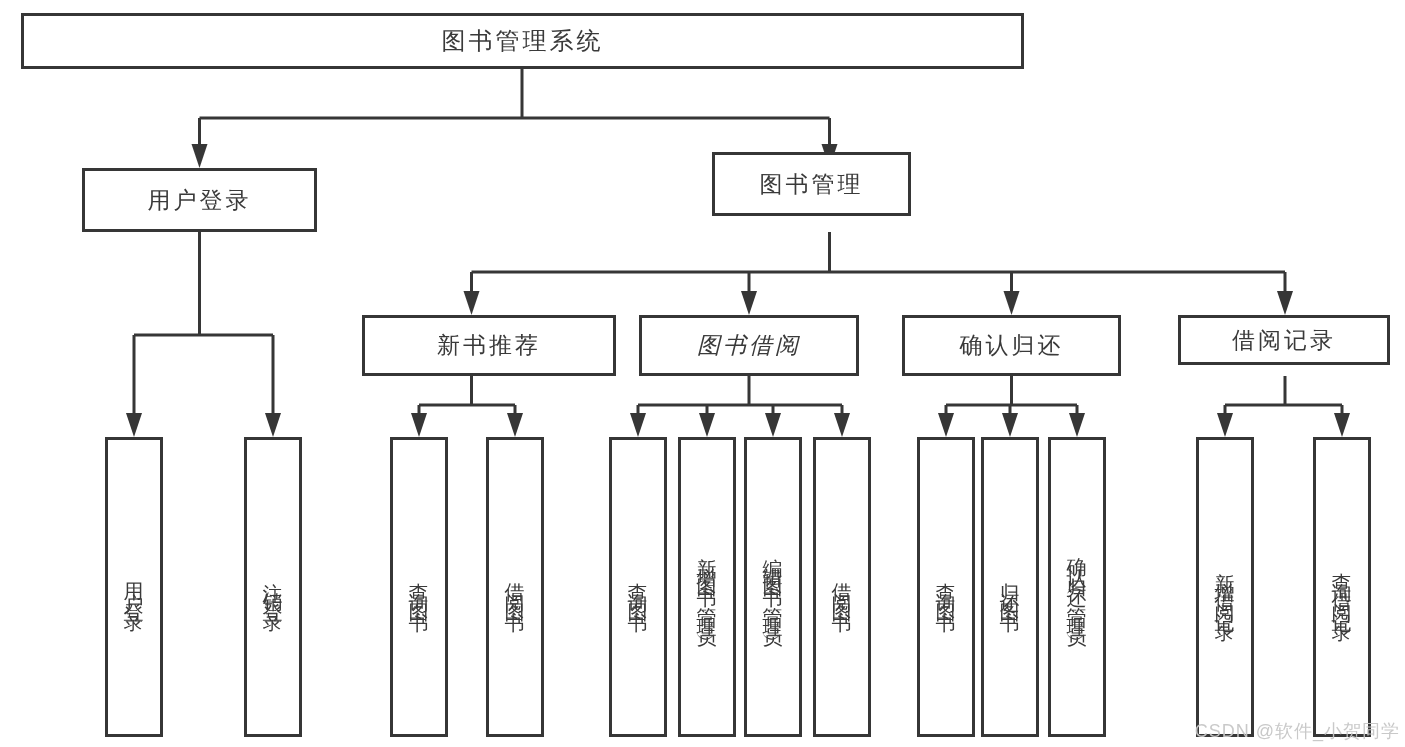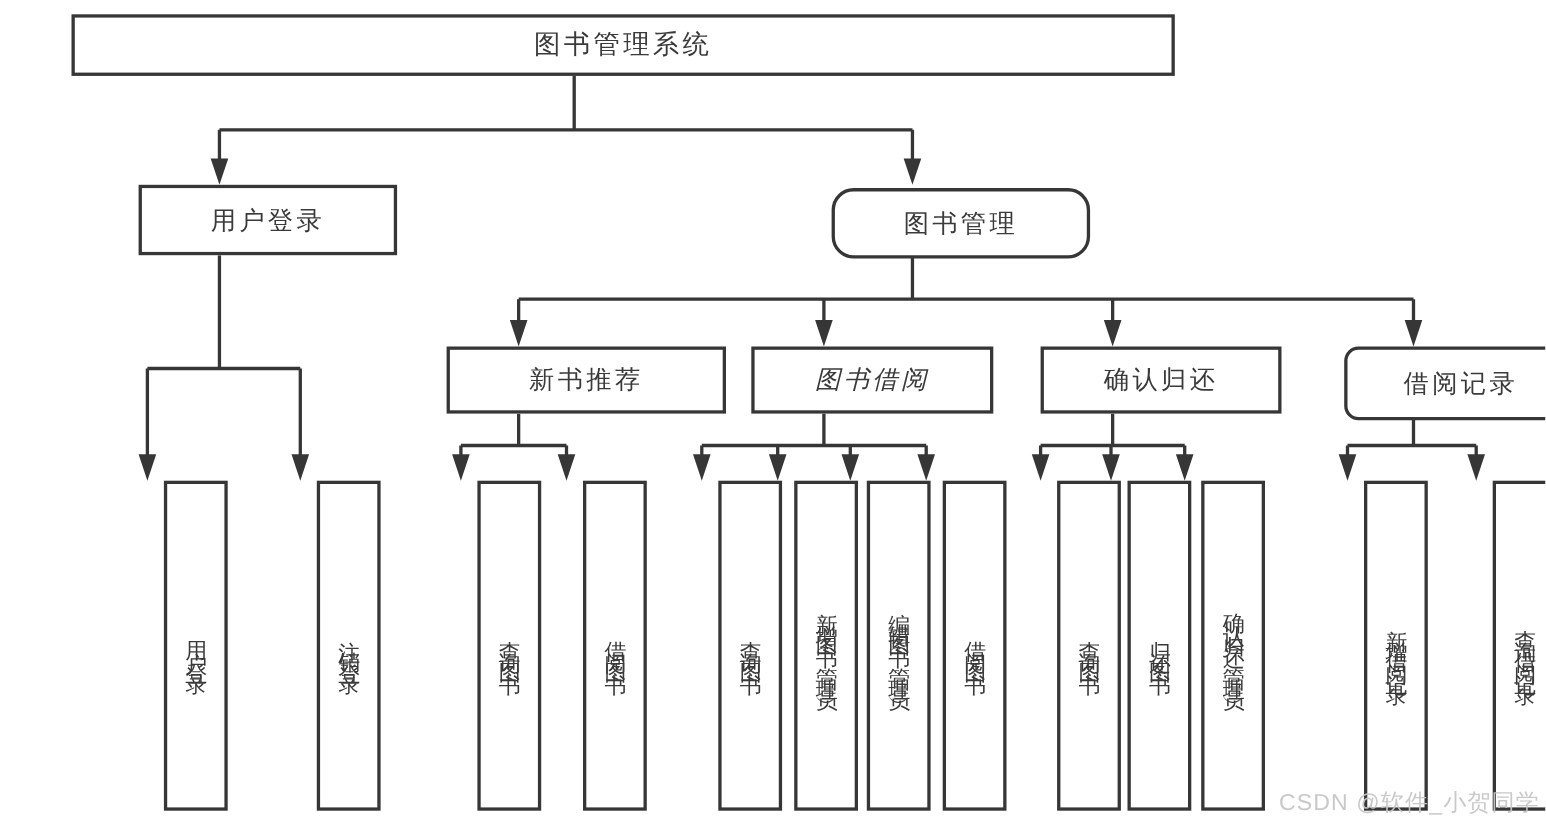--- a/index.html
+++ b/index.html
@@ -25,42 +25,41 @@
     position: absolute;
     box-sizing: border-box;
     border: 3px solid #363636;
     background: #ffffff;
     color: #3a3a3a;
     display: flex;
     align-items: center;
     justify-content: center;
     z-index: 1;
     text-align: center;
-    margin-left: 44px;
   }
   .h {
     font-size: 23px;
     letter-spacing: 3px;
     line-height: 1;
   }
   .root {
     font-size: 24px;
   }
   .v {
     writing-mode: vertical-rl;
     text-orientation: mixed;
     font-size: 20px;
     letter-spacing: 10px;
     line-height: 1;
   }
   .watermark {
     position: absolute;
     right: 5px;
     bottom: 4px;
-    font-size: 21px;
+    font-size: 18px;
     letter-spacing: 1px;
     color: rgba(198, 198, 198, 0.95);
     z-index: 3;
     white-space: nowrap;
   }
 </style>
 </head>
 <body>
 
 <div class="canvas">
@@ -101,26 +100,26 @@
       <polygon points="1002,413 1018,413 1010,437"></polygon>
       <polygon points="1069,413 1085,413 1077,437"></polygon>
       <polygon points="1217,413 1233,413 1225,437"></polygon>
       <polygon points="1334,413 1350,413 1342,437"></polygon>
     </g>
   </svg>
 
   <div class="box h root" style="left:21px; top:13px; width:1003px; height:56px;">图书管理系统</div>
 
   <div class="box h" style="left:82px; top:168px; width:235px; height:64px;">用户登录</div>
-  <div class="box h" style="left:712px; top:171px; width:235px; height:64px;border-radius:20px;">图书管理</div>
+  <div class="box h" style="left:712px; top:152px; width:199px; height:64px;">图书管理</div>
 
   <div class="box h" style="left:362px; top:315px; width:254px; height:61px;">新书推荐</div>
   <div class="box h" style="left:639px; top:315px; width:220px; height:61px;font-style:italic;">图书借阅</div>
   <div class="box h" style="left:902px; top:315px; width:219px; height:61px;">确认归还</div>
-  <div class="box h" style="left:1178px; top:315px; width:212px; height:67px;border-radius:13px;">借阅记录</div>
+  <div class="box h" style="left:1178px; top:315px; width:212px; height:50px;">借阅记录</div>
 
   <div class="box v" style="left:105px; top:437px; width:58px; height:300px;">用户登录</div>
   <div class="box v" style="left:244px; top:437px; width:58px; height:300px;">注销登录</div>
 
   <div class="box v" style="left:390px; top:437px; width:58px; height:300px;">查询图书</div>
   <div class="box v" style="left:486px; top:437px; width:58px; height:300px;">借阅图书</div>
 
   <div class="box v" style="left:609px; top:437px; width:58px; height:300px;">查询图书</div>
   <div class="box v" style="left:678px; top:437px; width:58px; height:300px;">新增图书（管理员）</div>
   <div class="box v" style="left:744px; top:437px; width:58px; height:300px;">编辑图书（管理员）</div>

